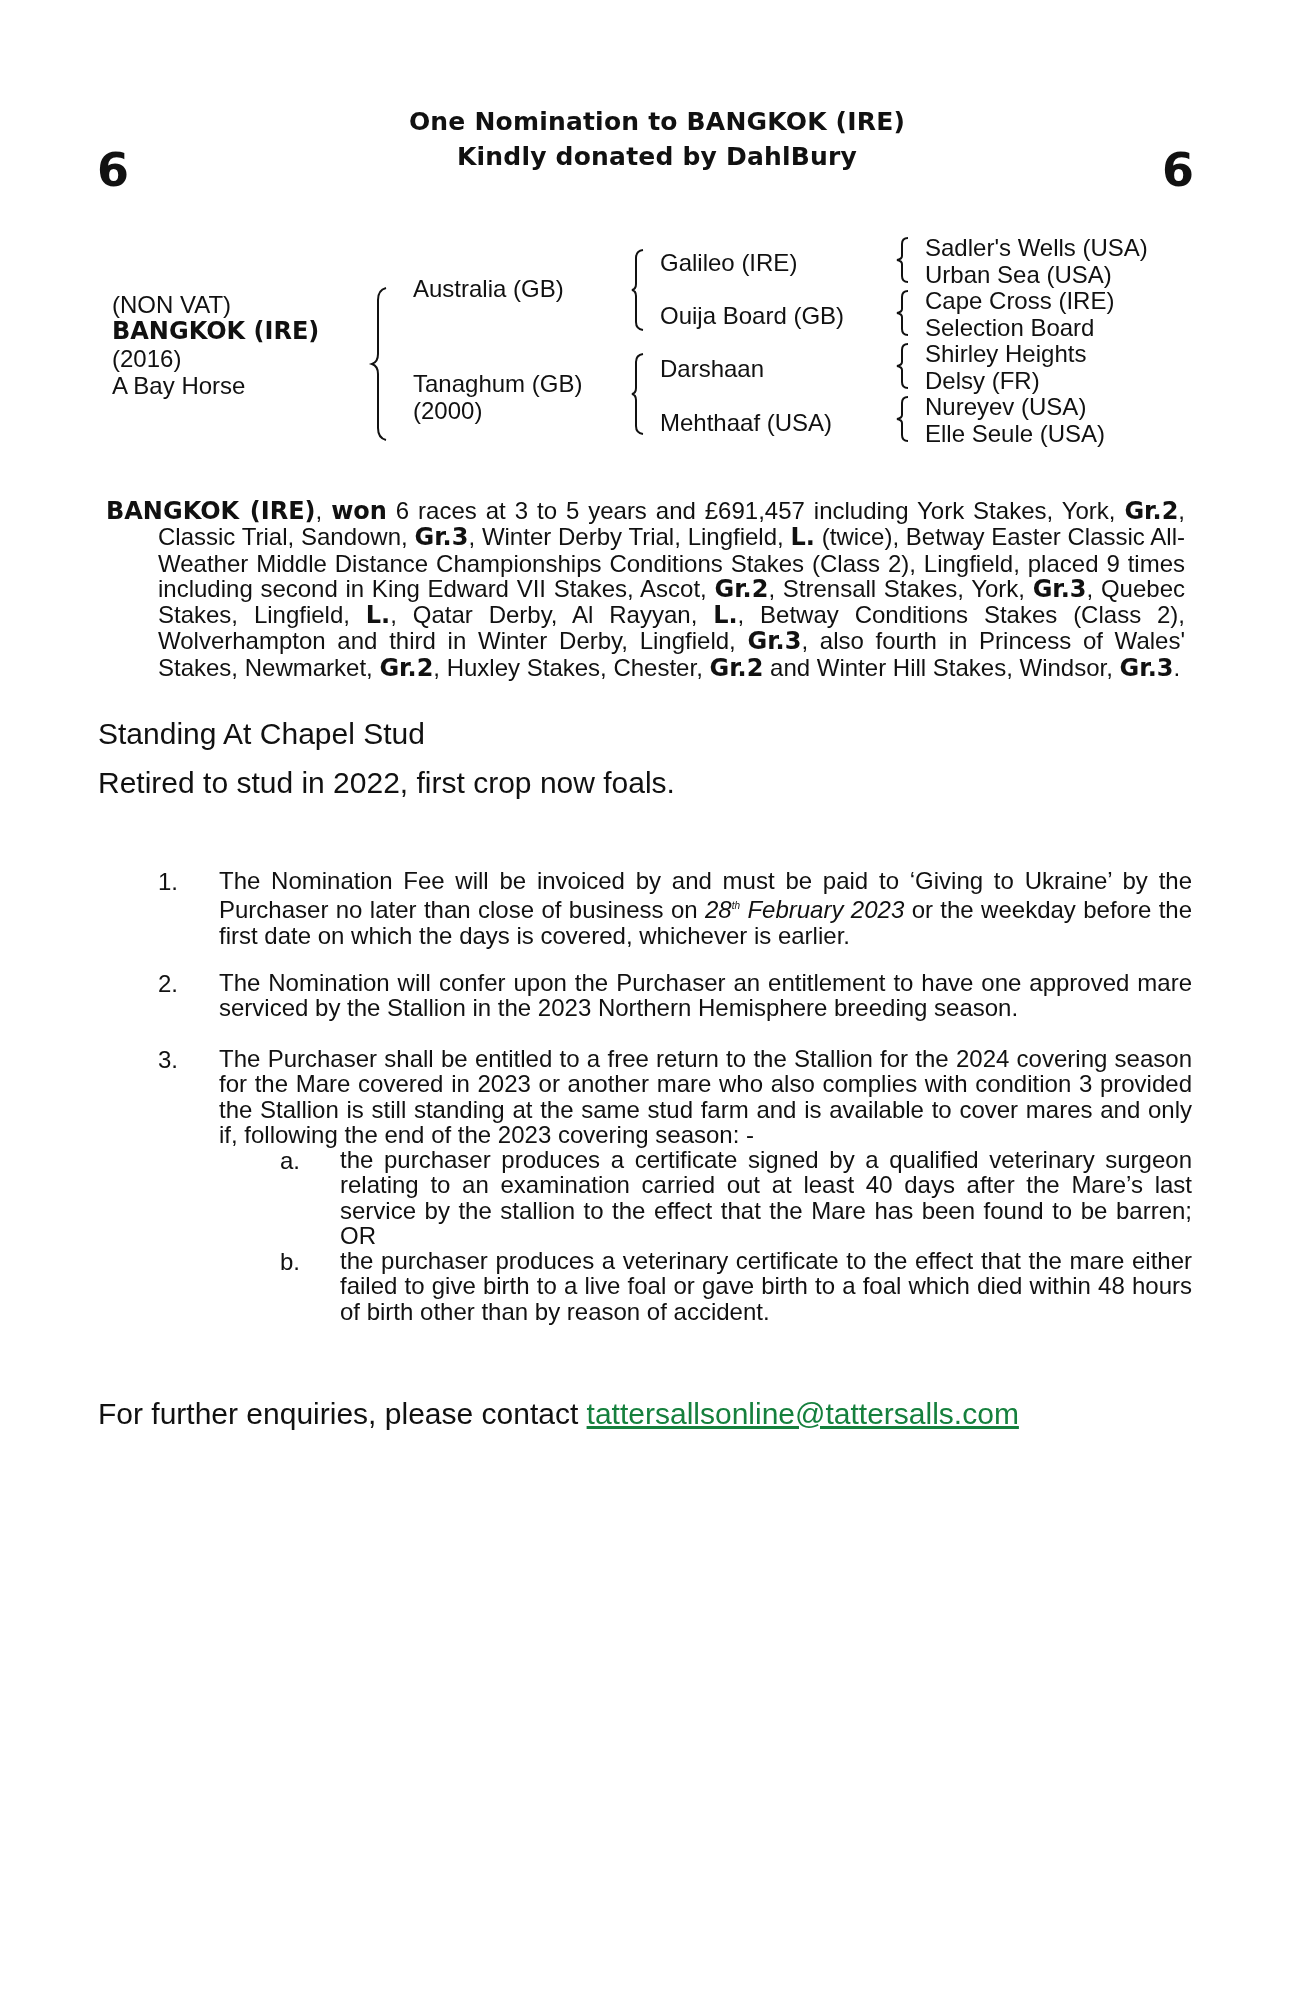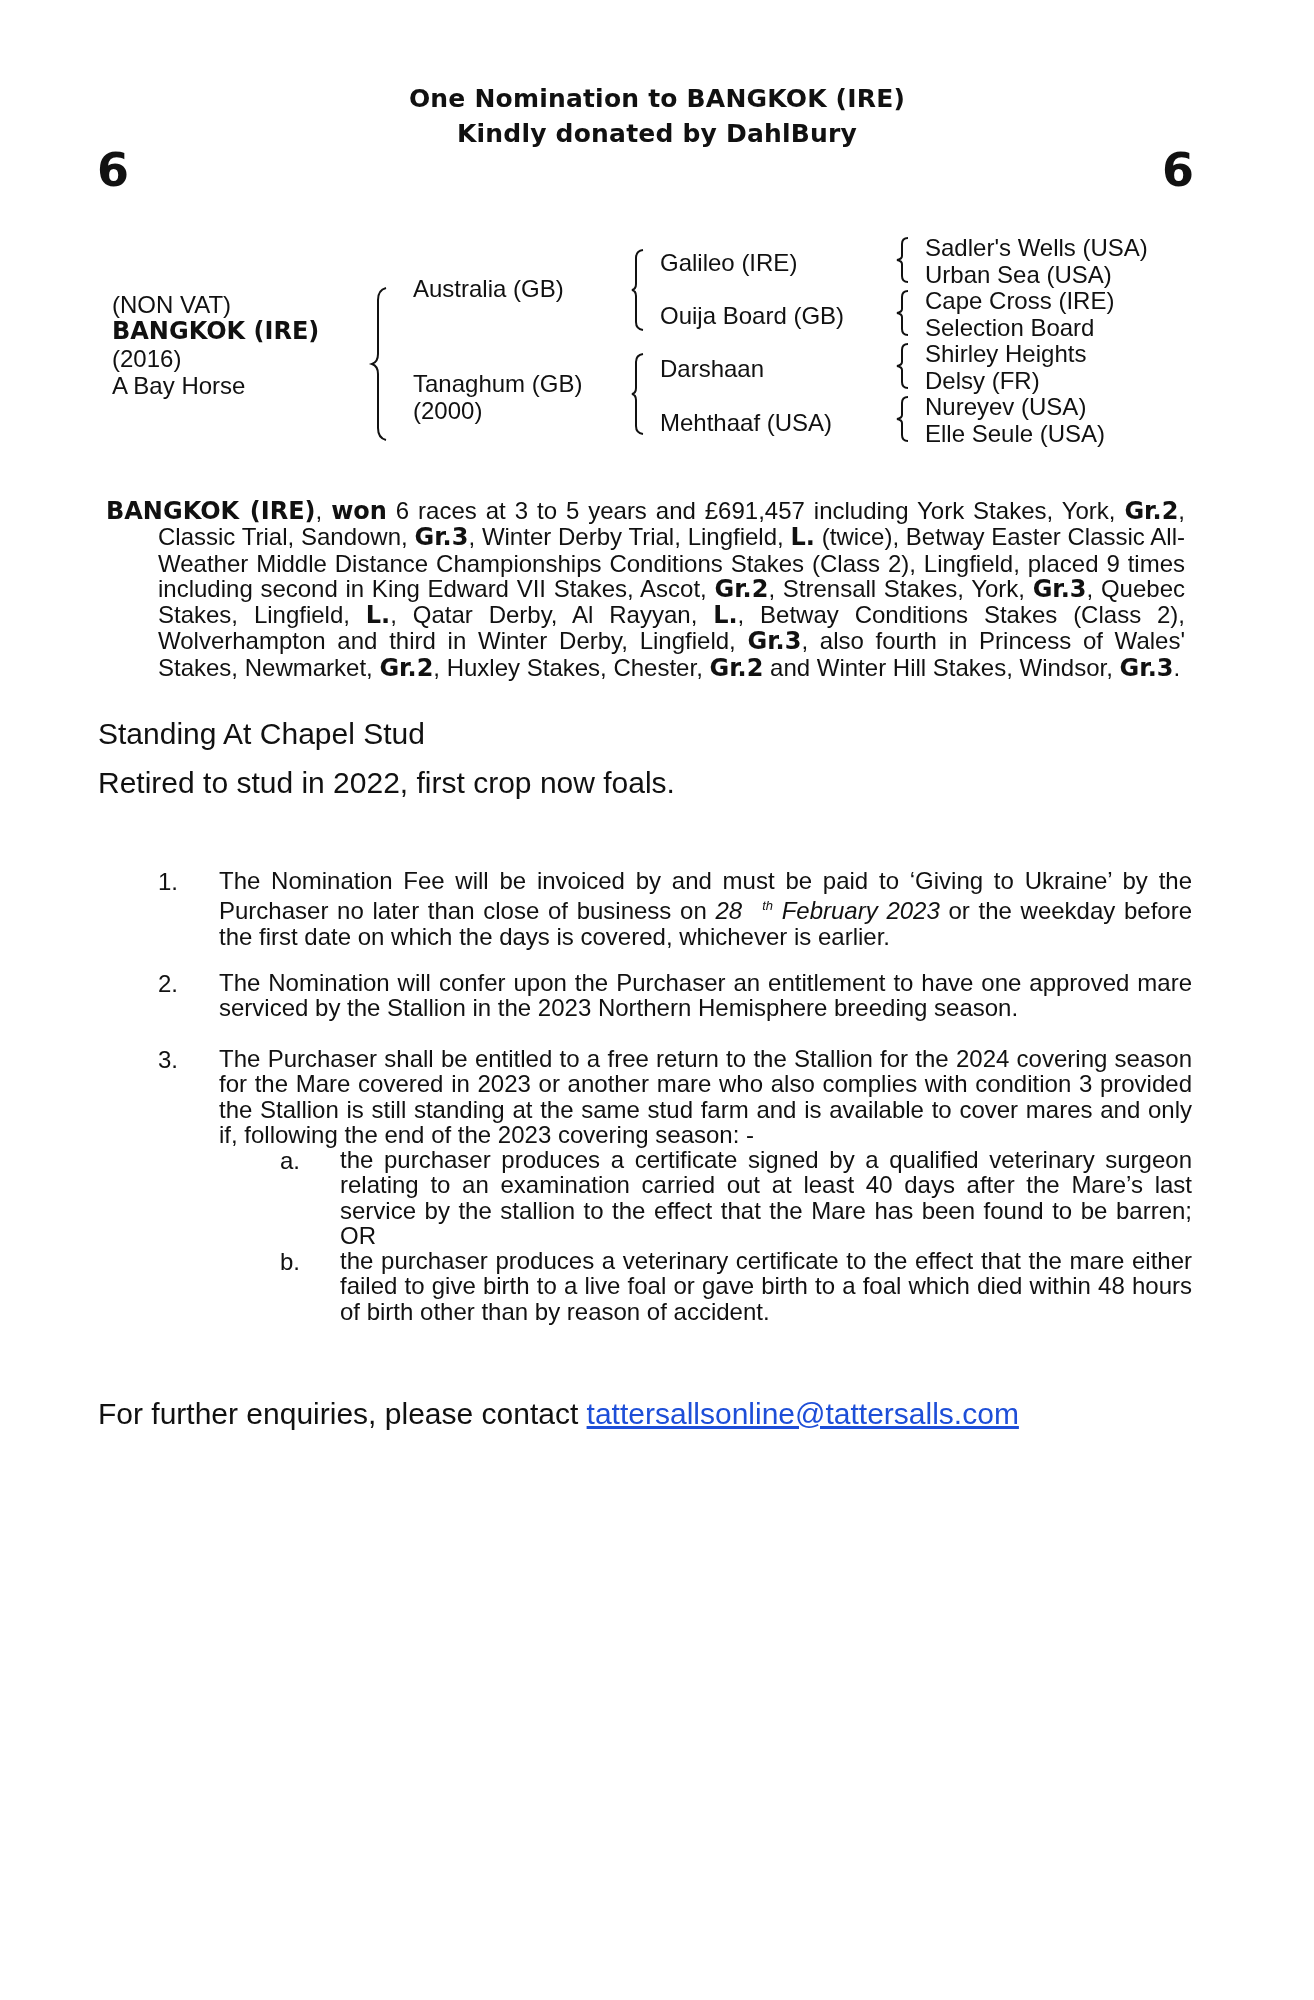--- a/index.html
+++ b/index.html
@@ -4,41 +4,41 @@
   <style>
     html, body { margin: 0; padding: 0; background: #ffffff; }
     body {
       width: 1314px; height: 2000px; position: relative; overflow: hidden;
       font-family: "Liberation Sans", sans-serif; color: #111111;
     }
     .abs { position: absolute; }
     .heading {
       left: 0; width: 1314px; text-align: center;
       font-family: "DejaVu Sans", sans-serif; font-weight: bold;
-      font-size: 25px; letter-spacing: 0.2px;
+      font-size: 25px; letter-spacing: 0.2px; margin-top: 23px;
     }
     .lot-num {
       font-family: "DejaVu Sans", sans-serif; font-weight: bold; font-size: 46px;
     }
     .ped-text { font-size: 24px; line-height: 27px; white-space: nowrap; }
     .horse-name {
       font-family: "DejaVu Sans", sans-serif; font-weight: bold; font-size: 24px;
     }
     svg.brace { position: absolute; overflow: visible; }
     svg.brace path { fill: none; stroke: #111; stroke-width: 2; }
     .record {
       left: 98px; width: 1095px; font-size: 24px; line-height: 25.3px;
       text-align: justify;
     }
     .record .indent { padding-left: 52px; text-indent: -52px; margin: 8px; }
     .bk { font-family: "DejaVu Sans", sans-serif; font-weight: bold; }
     .para { font-size: 30px; line-height: 28px; }
     .cond { font-size: 24px; line-height: 25.3px; text-align: justify; }
     .cond-num { position: absolute; font-size: 24px; }
-    .email { color: #1d4ed8; text-decoration: underline; cursor: pointer; }
+    .email { color: #15803d; text-decoration: underline; cursor: pointer; }
   </style>
 </head>
 <body>
 
 <div class="abs heading" style="top:84px;">One Nomination to BANGKOK (IRE)</div>
 <div class="abs heading" style="top:119px;">Kindly donated by DahlBury</div>
 <div class="abs lot-num" style="left:97px; top:143px;">6</div>
 <div class="abs lot-num" style="left:1162px; top:143px;">6</div>
 
 <div class="abs ped-text" style="left:112px; top:291px;">
@@ -94,21 +94,21 @@
 <div class="abs record" style="top:490px;">
   <p class="indent"><span class="bk">BANGKOK (IRE)</span>, <span class="bk">won</span><span> 6 races at 3 to 5 years and £691,457 including York Stakes, York, </span><span class="bk">Gr.2</span><span>, Classic Trial, Sandown, </span><span class="bk">Gr.3</span><span>, Winter Derby Trial, Lingfield, </span><span class="bk">L.</span><span> (twice), Betway Easter Classic All-Weather Middle Distance Championships Conditions Stakes (Class 2), Lingfield, placed 9 times including second in King Edward VII Stakes, Ascot, </span><span class="bk">Gr.2</span><span>, Strensall Stakes, York, </span><span class="bk">Gr.3</span><span>, Quebec Stakes, Lingfield, </span><span class="bk">L.</span><span>, Qatar Derby, Al Rayyan, </span><span class="bk">L.</span><span>, Betway Conditions Stakes (Class 2), Wolverhampton and third in Winter Derby, Lingfield, </span><span class="bk">Gr.3</span><span>, also fourth in Princess of Wales' Stakes, Newmarket, </span><span class="bk">Gr.2</span><span>, Huxley Stakes, Chester, </span><span class="bk">Gr.2</span><span> and Winter Hill Stakes, Windsor, </span><span class="bk">Gr.3</span><span>.</span></p>
 </div>
 
 <div class="abs para" style="left:98px; top:720px;">Standing At Chapel Stud</div>
 <div class="abs para" style="left:98px; top:769px;text-align:right;">Retired to stud in 2022, first crop now foals.</div>
 
 <div>
   <div class="cond-num" style="left:158px; top:868px;">1.</div>
   <div class="abs cond" style="left:219px; top:868px; width:973px;">
-    <span>The Nomination Fee will be invoiced by and must be paid to ‘Giving to Ukraine’ by the Purchaser no later than close of business on </span><i><span>28</span><sup style="font-size:13px;padding-left:20px;">th</sup><span> February 2023</span></i><span> or the weekday before the first date on which the days is covered, whichever is earlier.</span>
+    <span>The Nomination Fee will be invoiced by and must be paid to ‘Giving to Ukraine’ by the Purchaser no later than close of business on </span><i><span>28</span><sup style="font-size:10px;">th</sup><span> February 2023</span></i><span> or the weekday before the first date on which the days is covered, whichever is earlier.</span>
   </div>
 
   <div class="cond-num" style="left:158px; top:970px;">2.</div>
   <div class="abs cond" style="left:219px; top:970px; width:973px;">The Nomination will confer upon the Purchaser an entitlement to have one approved mare serviced by the Stallion in the 2023 Northern Hemisphere breeding season.</div>
 
   <div class="cond-num" style="left:158px; top:1046px;">3.</div>
   <div class="abs cond" style="left:219px; top:1046px; width:973px;">The Purchaser shall be entitled to a free return to the Stallion for the 2024 covering season for the Mare covered in 2023 or another mare who also complies with condition 3 provided the Stallion is still standing at the same stud farm and is available to cover mares and only if, following the end of the 2023 covering season: -</div>
 
   <div class="cond-num" style="left:280px; top:1147px;">a.</div>
   <div class="abs cond" style="left:340px; top:1147px; width:852px;">the purchaser produces a certificate signed by a qualified veterinary surgeon relating to an examination carried out at least 40 days after the Mare’s last service by the stallion to the effect that the Mare has been found to be barren; OR</div>

